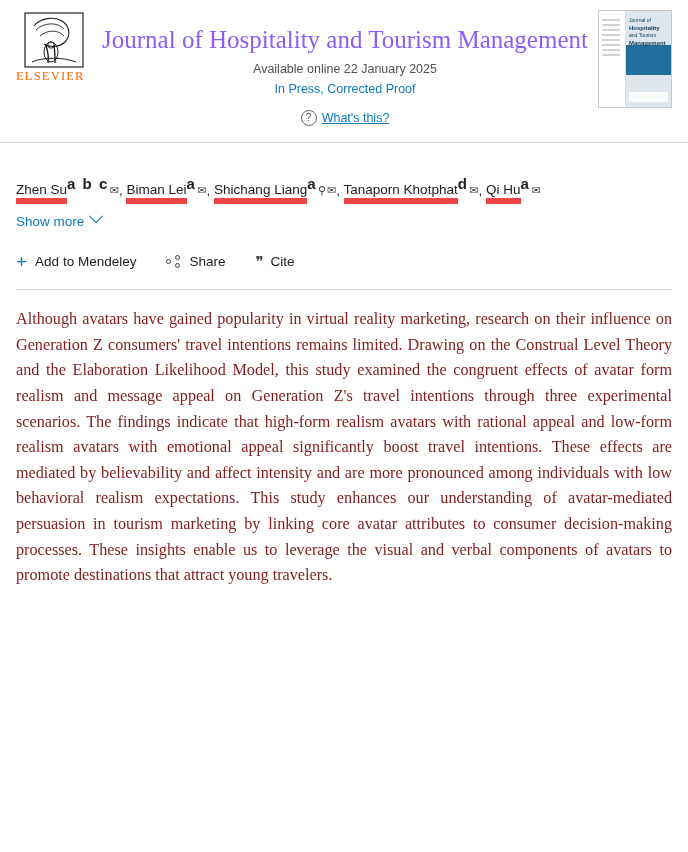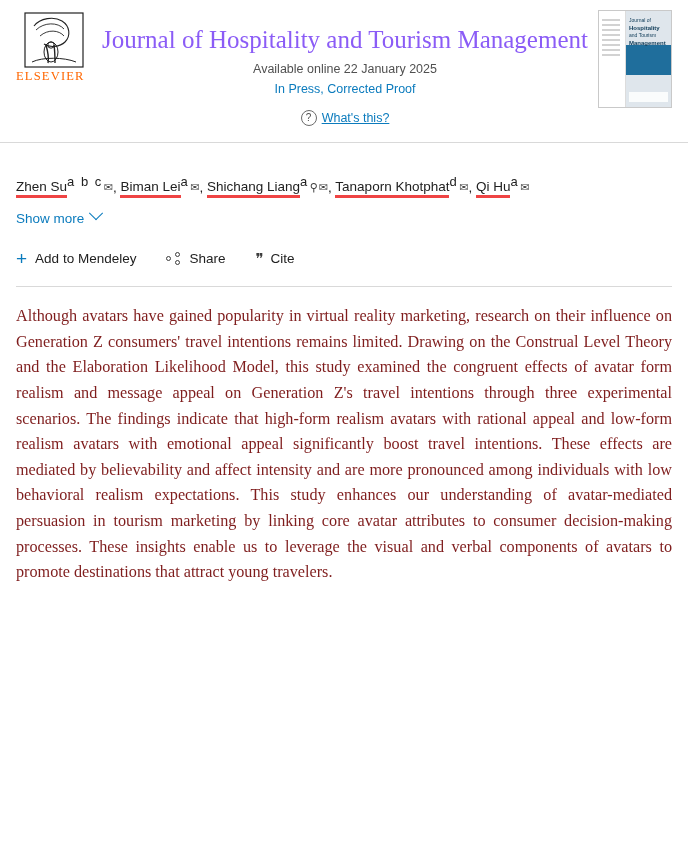--- a/index.html
+++ b/index.html
@@ -187,28 +187,29 @@
     font-family: "Liberation Sans", sans-serif;
     font-size: 13.5px;
     color: #212121;
     line-height: 1.7;
   }
   .author {
     display: inline;
     white-space: nowrap;
   }
   .author-name {
-    border-bottom: 3px solid #ef4444;
+    border-bottom: 6px solid #ef4444;
     padding-bottom: 1px;
   }
   .aff {
-    font-size: 13px;
+    font-size: 15px;
     vertical-align: super;
     color: #212121;
     letter-spacing: 1.5px;
+    font-weight: bold;
   }
   .mini-icon {
     font-size: 11px;
     color: #3d3d3d;
     margin-left: 1px;
   }
   .sep {
     color: #212121;
   }
 

